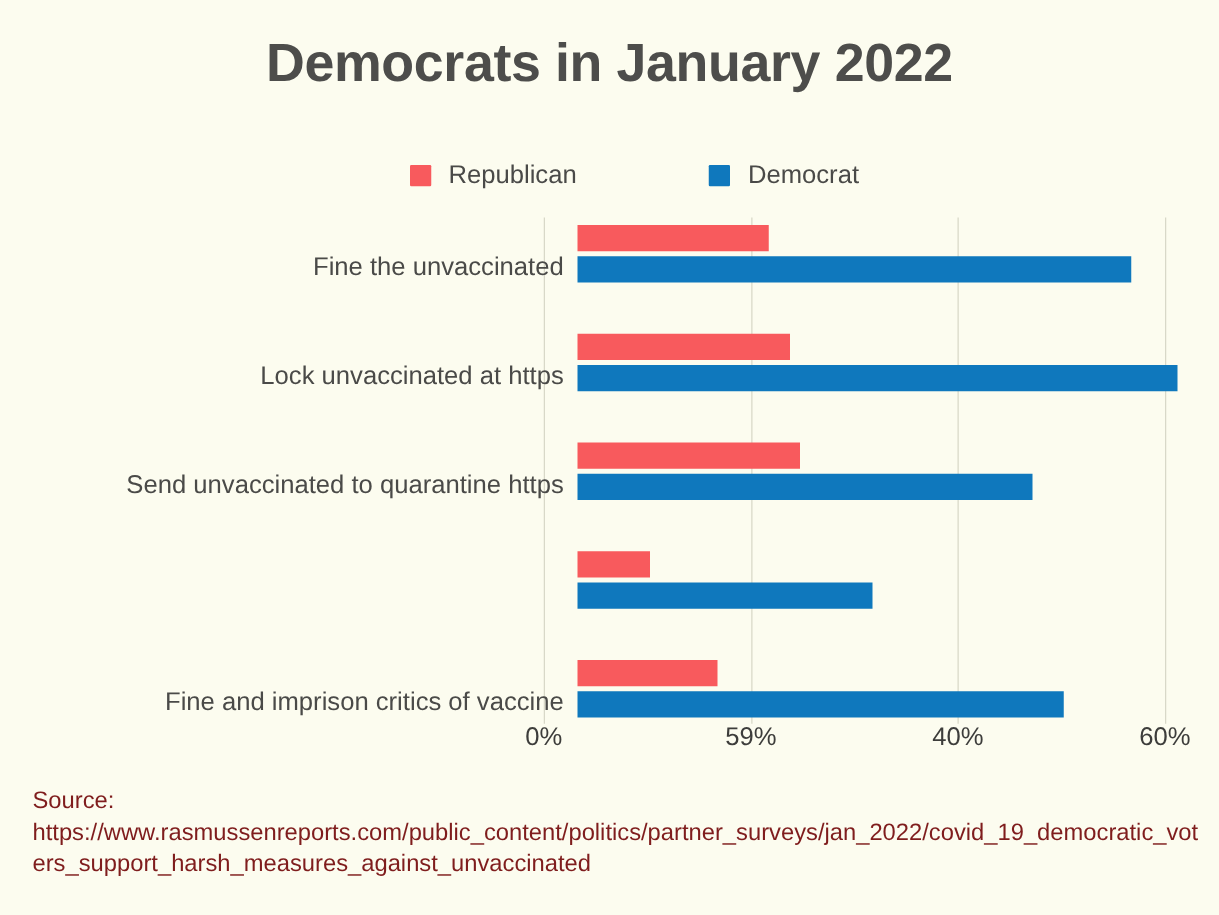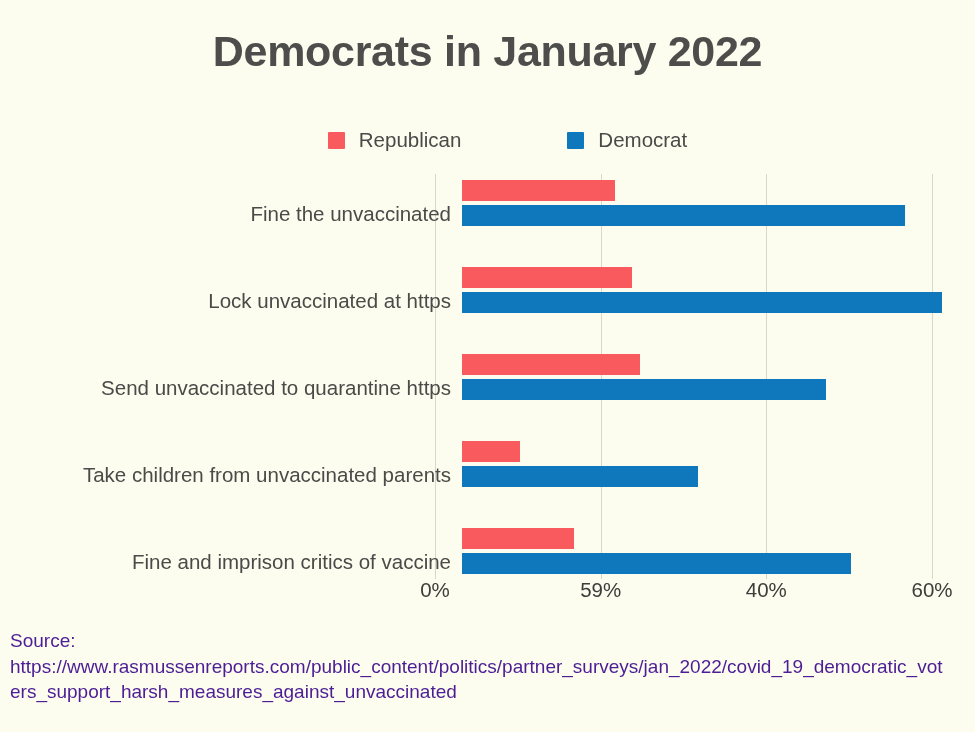--- a/index.html
+++ b/index.html
@@ -132,26 +132,26 @@
     top: 0;
     font-size: 20.5px;
     color: #3d3d3b;
     transform: translateX(-50%);
     white-space: nowrap;
   }
 
   
   .source {
     position: absolute;
-    left: 10px;
+    left: 26px;
     top: 628px;
     width: 935px;
     font-size: 19px;
     line-height: 25.5px;
-    color: #4c1d95;
+    color: #7f1d1d;
     word-break: break-all;
   }
   .source-label { display: block; }
   .source-url { display: block; }
 </style>
 </head>
 <body>
 
 <div class="chart-title">Democrats in January 2022</div>
 
@@ -183,21 +183,20 @@
         <div class="row-label">Lock unvaccinated at https</div>
         <div class="bar rep" title="Republican: 20.5%" style="width: 169.808px; background: rgb(248, 90, 93);"></div>
         <div class="bar dem" title="Democrat: 58%" style="width: 480.433px; background: rgb(15, 120, 189);"></div>
       </div>
       <div class="row" style="top: 174px;">
         <div class="row-label">Send unvaccinated to quarantine https</div>
         <div class="bar rep" title="Republican: 21.5%" style="width: 178.092px; background: rgb(248, 90, 93);"></div>
         <div class="bar dem" title="Democrat: 44%" style="width: 364.467px; background: rgb(15, 120, 189);"></div>
       </div>
       <div class="row" style="top: 261px;">
-        <div class="row-label">Take children from unvaccinated parents</div>
         <div class="bar rep" title="Republican: 7%" style="width: 57.9833px; background: rgb(248, 90, 93);"></div>
         <div class="bar dem" title="Democrat: 28.5%" style="width: 236.075px; background: rgb(15, 120, 189);"></div>
       </div>
       <div class="row" style="top: 348px;">
         <div class="row-label">Fine and imprison critics of vaccine</div>
         <div class="bar rep" title="Republican: 13.5%" style="width: 111.825px; background: rgb(248, 90, 93);"></div>
         <div class="bar dem" title="Democrat: 47%" style="width: 389.317px; background: rgb(15, 120, 189);"></div>
       </div>
     </div>
 </div>

